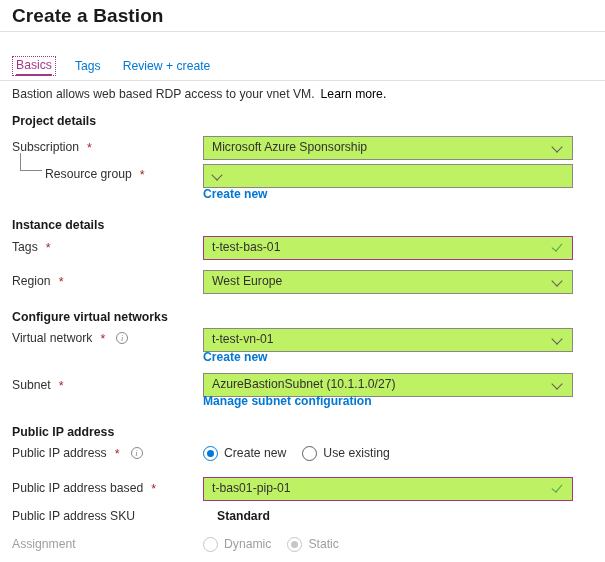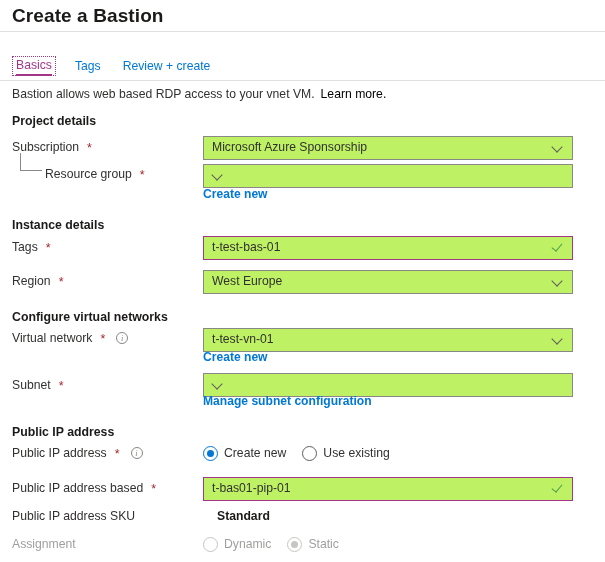--- a/index.html
+++ b/index.html
@@ -341,20 +341,21 @@
     </div>
   </div>
   <div class="sublink" style="top:350px;">Create new</div>
 
   <div class="label" style="top:378px;">
     <span>Subnet</span>
     <span class="req">*</span>
   </div>
   <div class="control" style="top:373px;">
     <div class="field">
+      <span class="value">AzureBastionSubnet (10.1.1.0/27)</span>
       <span class="chev"></span>
     </div>
   </div>
   <div class="sublink" style="top:394px;">Manage subnet configuration</div>
 
   <div class="section-head" style="top:425px;">Public IP address</div>
 
   <div class="label" style="top:446px;">
     <span>Public IP address</span>
     <span class="req">*</span>

